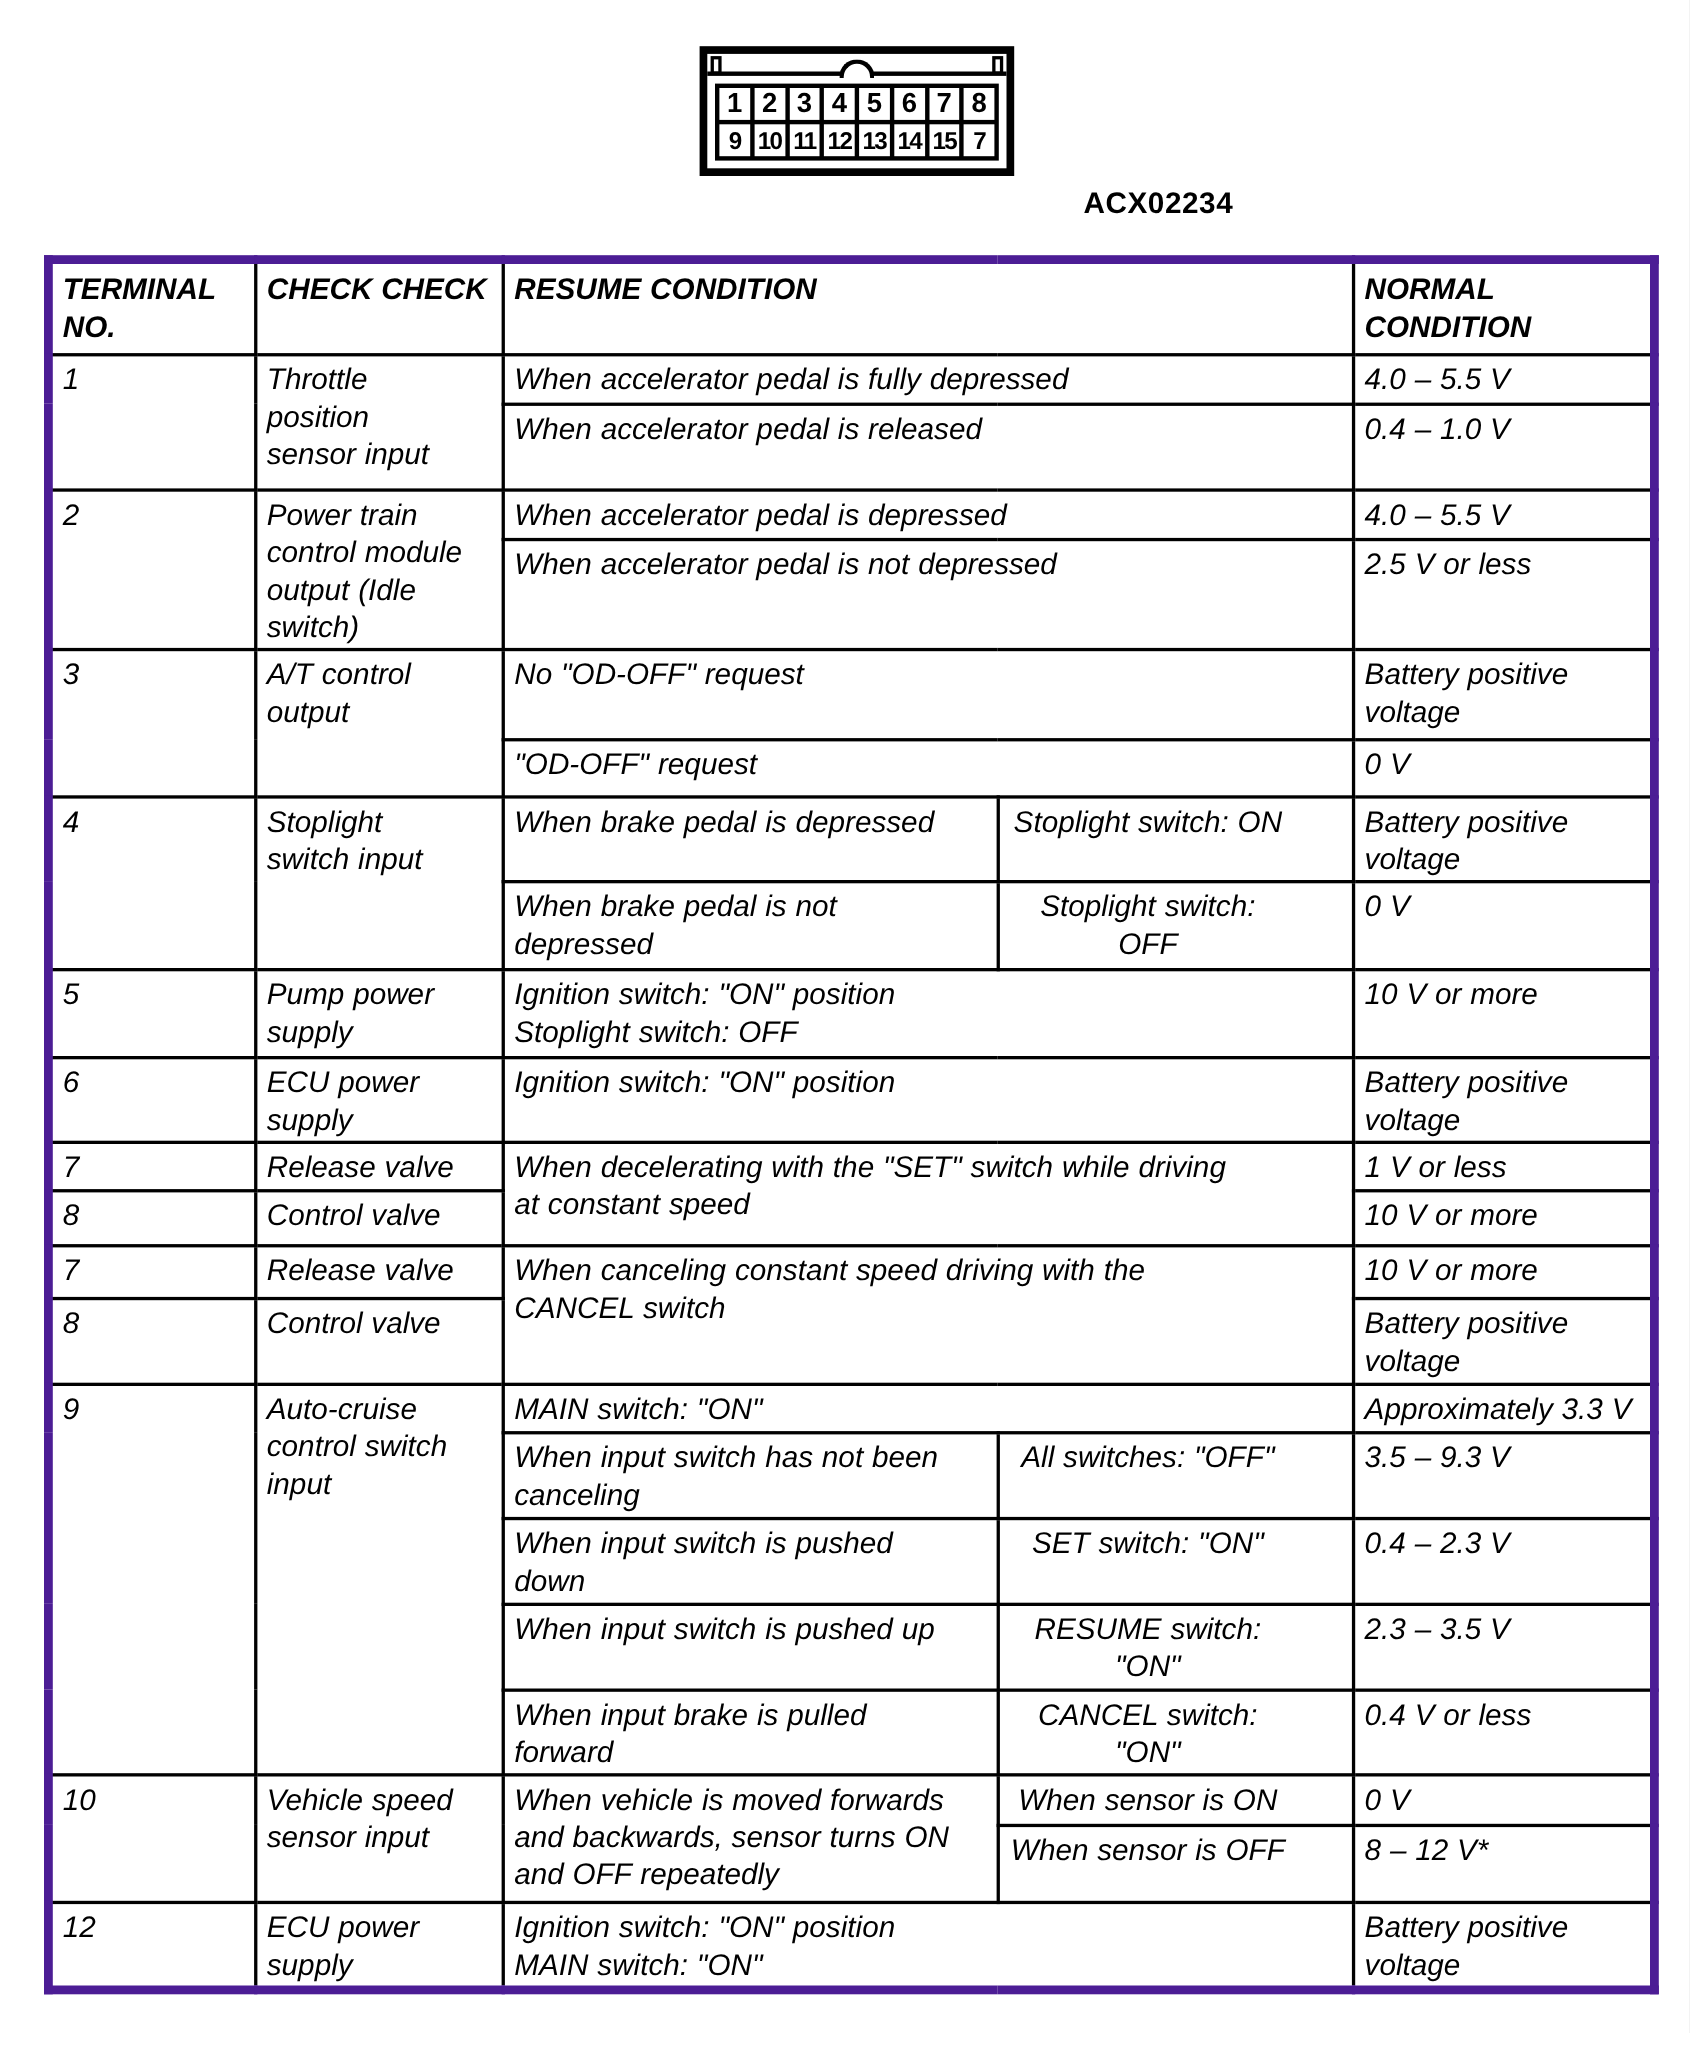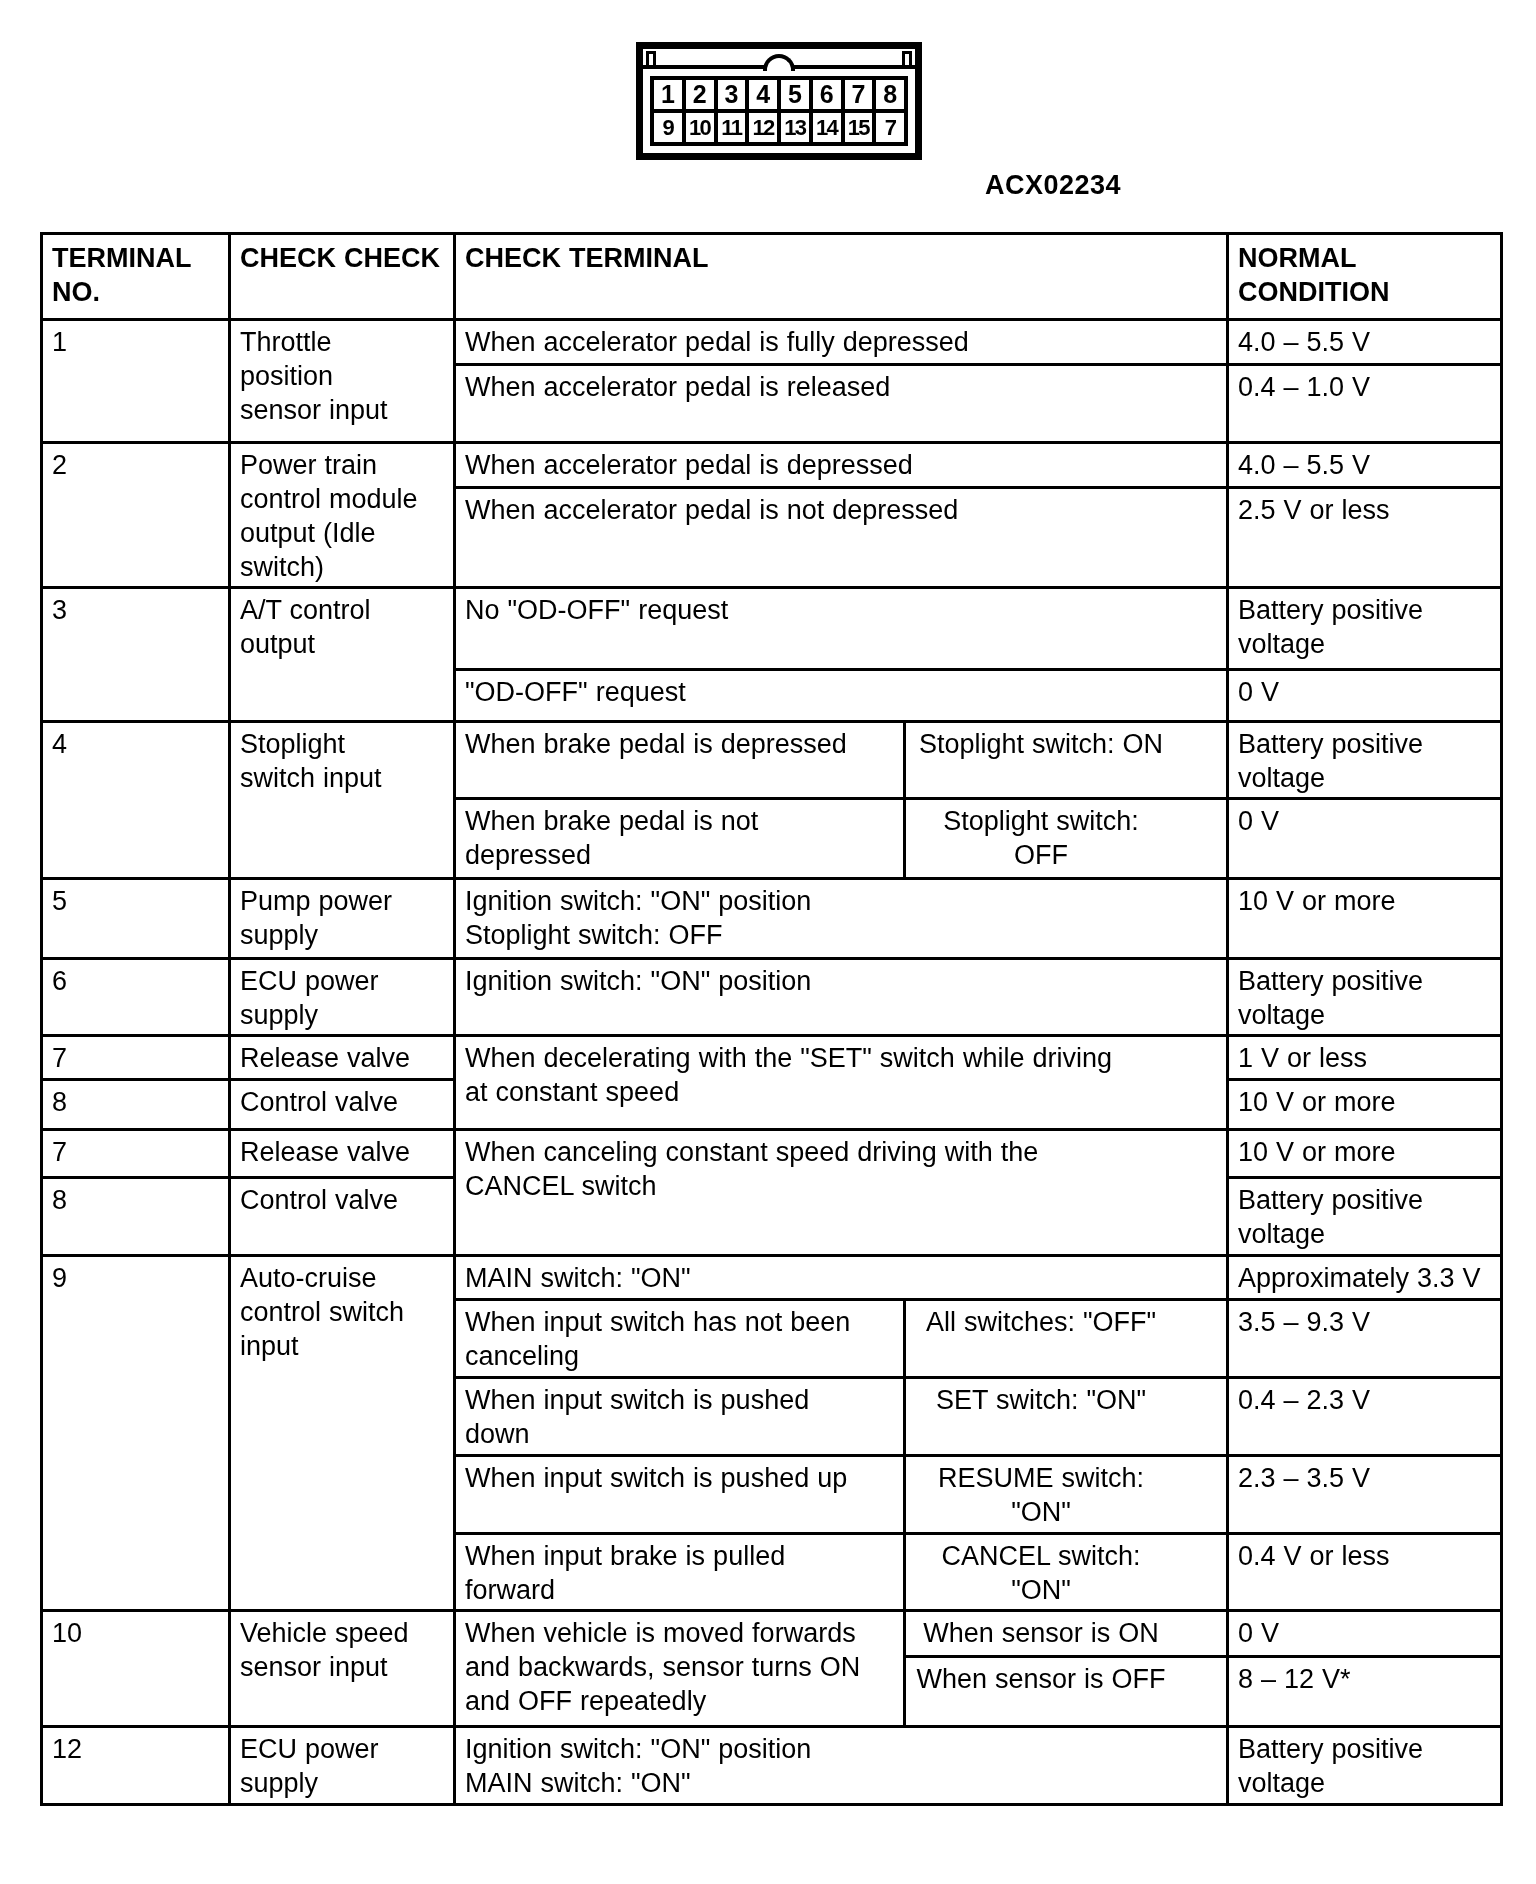--- a/index.html
+++ b/index.html
@@ -19,21 +19,21 @@
   .pingrid{position:absolute;left:7px;right:7px;top:27px;bottom:7px;background:#000;
            display:grid;grid-template-columns:repeat(8,1fr);grid-template-rows:1fr 1fr;
            gap:4px;padding:4px;}
   .pin{background:#fff;display:flex;align-items:center;justify-content:center;
        font-weight:bold;font-size:25px;}
   .pin.b{font-size:22px;letter-spacing:-1.5px;}
   .figcode{position:absolute;left:985px;top:170px;font-size:27px;font-weight:bold;letter-spacing:0.5px;}
 
   
   table.tct{position:absolute;left:40px;top:232px;width:1460px;table-layout:fixed;
-            border-collapse:collapse;border:2px solid #4c1d95;}
+            border-collapse:collapse;border:8px solid #4c1d95;font-style:italic;}
   table.tct th,table.tct td{border:3px solid #000;vertical-align:top;text-align:left;
             padding:4px 9px 2px 9px;font-size:27px;line-height:34px;overflow:hidden;
             word-spacing:0.5px;}
   table.tct th{font-weight:bold;padding-top:6px;}
   .c2w{max-width:179px;}   
   .c3aw{max-width:400px;}  
   .c3bw{max-width:252px;text-align:center;}  
   .c3fw{max-width:655px;}  
 </style>
 </head>
@@ -77,21 +77,21 @@
     </colgroup>
     <tbody>
         <tr style="height:86px">
       <th>
             <div>TERMINAL NO.</div>
           </th>
       <th>
             <div>CHECK CHECK</div>
           </th>
       <th colspan="2">
-            <div>CHECK TERMINAL</div>
+            <div>RESUME CONDITION</div>
           </th>
       <th>
             <div>NORMAL CONDITION</div>
           </th>
     </tr>
 
     <tr style="height:45px">
       <td rowspan="2">1</td>
       <td rowspan="2">
             <div class="c2w">Throttle position sensor input</div>

